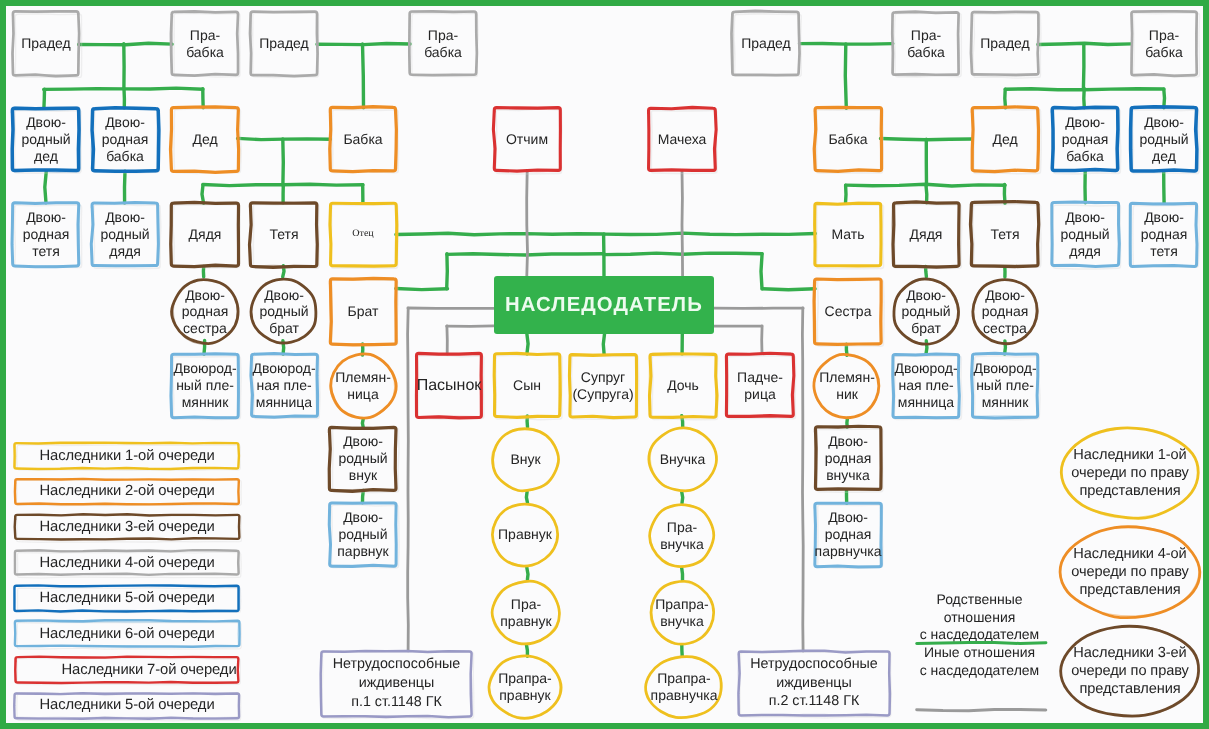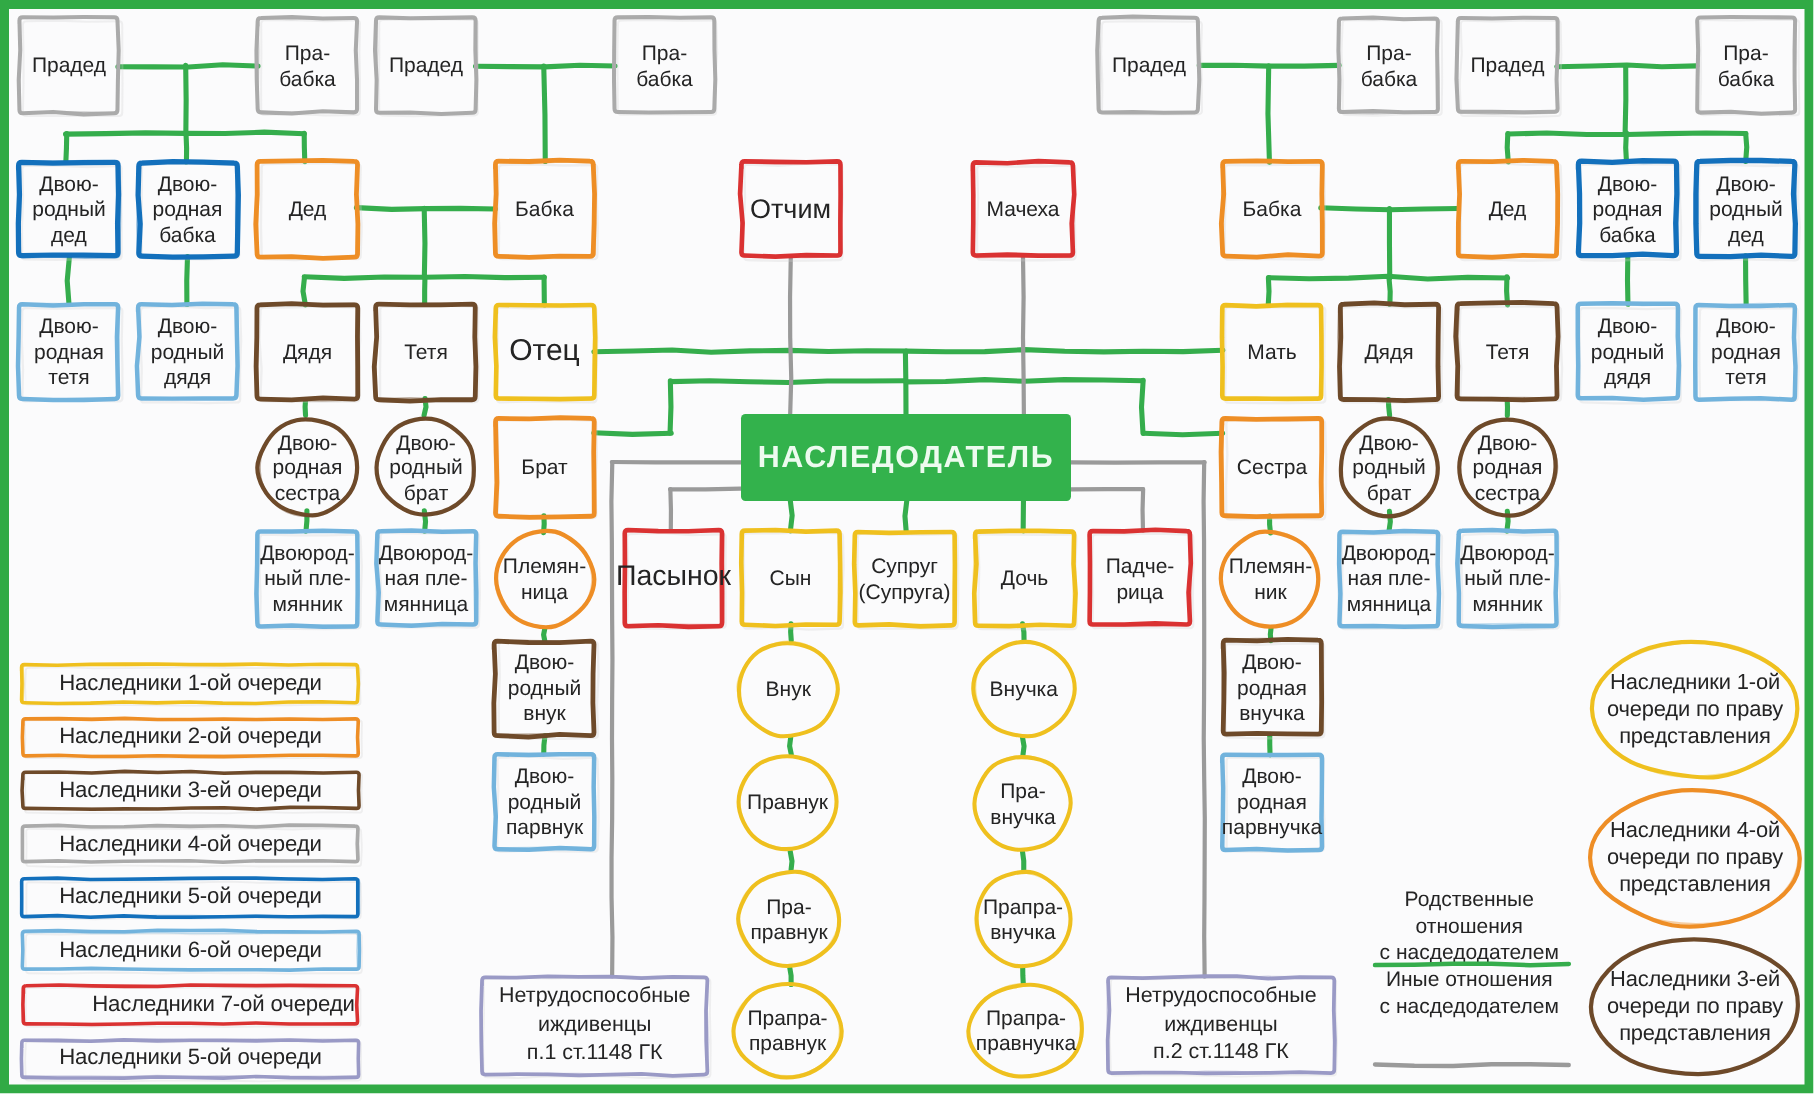--- a/index.html
+++ b/index.html
@@ -139,21 +139,21 @@
 родная
 бабка</span>
         </div>
         <div class="node" style="left: 166px; top: 102px; width: 66px; height: 63px;">
           <span class="lbl" style="font-size: 14px; line-height: 1.21;">Дед</span>
         </div>
         <div class="node" style="left: 324px; top: 102px; width: 66px; height: 63px;">
           <span class="lbl" style="font-size: 14px; line-height: 1.21;">Бабка</span>
         </div>
         <div class="node" style="left: 488px; top: 102px; width: 66px; height: 63px;">
-          <span class="lbl" style="font-size: 18px; line-height: 1.21;">Отчим</span>
+          <span class="lbl" style="font-size: 14px; line-height: 1.21;">Отчим</span>
         </div>
         <div class="node" style="left: 643px; top: 102px; width: 66px; height: 63px;">
           <span class="lbl" style="font-size: 14px; line-height: 1.21;">Мачеха</span>
         </div>
         <div class="node" style="left: 809px; top: 102px; width: 66px; height: 63px;">
           <span class="lbl" style="font-size: 14px; line-height: 1.21;">Бабка</span>
         </div>
         <div class="node" style="left: 966px; top: 102px; width: 66px; height: 63px;">
           <span class="lbl" style="font-size: 14px; line-height: 1.21;">Дед</span>
         </div>
@@ -177,21 +177,21 @@
 родный
 дядя</span>
         </div>
         <div class="node" style="left: 166px; top: 197px; width: 66px; height: 63px;">
           <span class="lbl" style="font-size: 14px; line-height: 1.21;">Дядя</span>
         </div>
         <div class="node" style="left: 245px; top: 197px; width: 66px; height: 63px;">
           <span class="lbl" style="font-size: 14px; line-height: 1.21;">Тетя</span>
         </div>
         <div class="node" style="left: 324px; top: 197px; width: 66px; height: 63px;">
-          <span class="lbl" style="font-size: 20px; line-height: 1.21;">Отец</span>
+          <span class="lbl" style="font-size: 10px; line-height: 1.21; font-family: Liberation Serif, serif;">Отец</span>
         </div>
         <div class="node" style="left: 809px; top: 197px; width: 66px; height: 63px;">
           <span class="lbl" style="font-size: 14px; line-height: 1.21;">Мать</span>
         </div>
         <div class="node" style="left: 887px; top: 197px; width: 66px; height: 63px;">
           <span class="lbl" style="font-size: 14px; line-height: 1.21;">Дядя</span>
         </div>
         <div class="node" style="left: 966px; top: 197px; width: 66px; height: 63px;">
           <span class="lbl" style="font-size: 14px; line-height: 1.21;">Тетя</span>
         </div>
@@ -242,21 +242,21 @@
         <div class="node" style="left: 245px; top: 348px; width: 66px; height: 63px;">
           <span class="lbl" style="font-size: 14px; line-height: 1.2;">Двоюрод-
 ная пле-
 мянница</span>
         </div>
         <div class="node" style="left: 323px; top: 347px; width: 68px; height: 66px;">
           <span class="lbl" style="font-size: 14px; line-height: 1.18;">Племян-
 ница</span>
         </div>
         <div class="node" style="left: 410px; top: 348px; width: 66px; height: 63px;">
-          <span class="lbl" style="font-size: 19px; line-height: 1.21;">Пасынок</span>
+          <span class="lbl" style="font-size: 16px; line-height: 1.21;">Пасынок</span>
         </div>
         <div class="node" style="left: 488px; top: 348px; width: 66px; height: 63px;">
           <span class="lbl" style="font-size: 14px; line-height: 1.21;">Сын</span>
         </div>
         <div class="node" style="left: 564px; top: 348px; width: 66px; height: 63px;">
           <span class="lbl" style="font-size: 14px; line-height: 1.21;">Супруг
 (Супруга)</span>
         </div>
         <div class="node" style="left: 644px; top: 348px; width: 66px; height: 63px;">
           <span class="lbl" style="font-size: 14px; line-height: 1.21;">Дочь</span>

